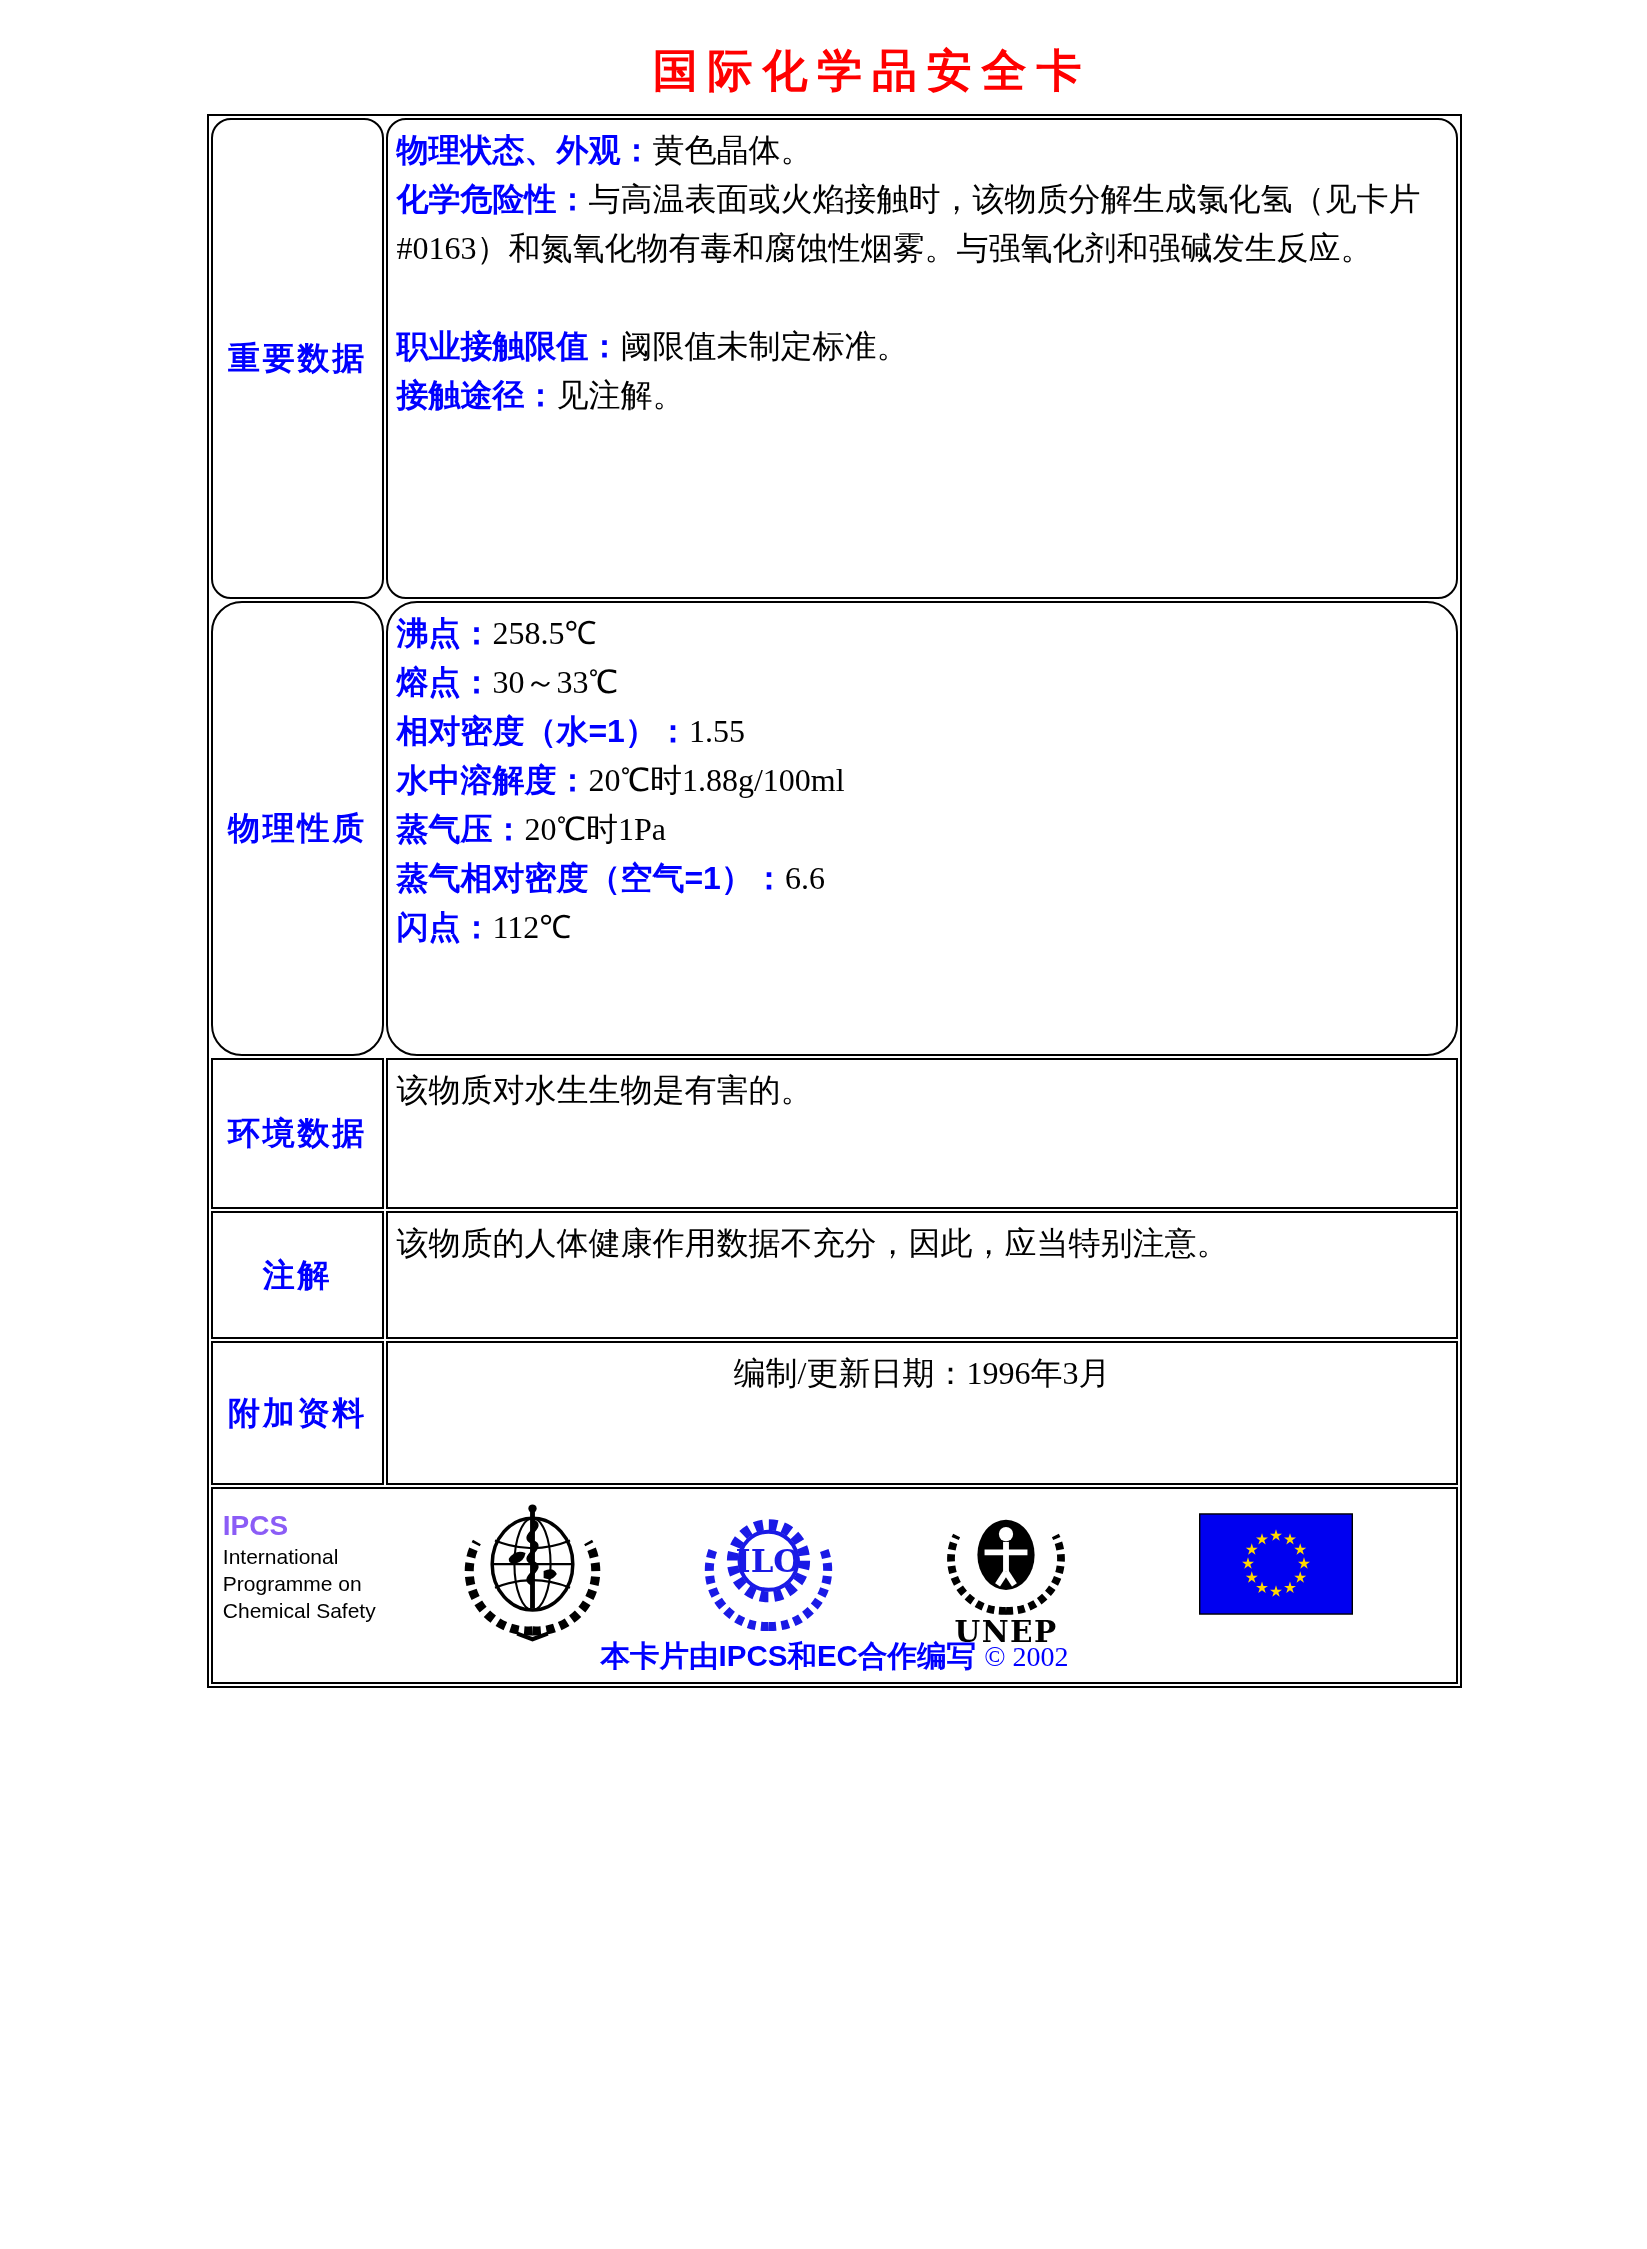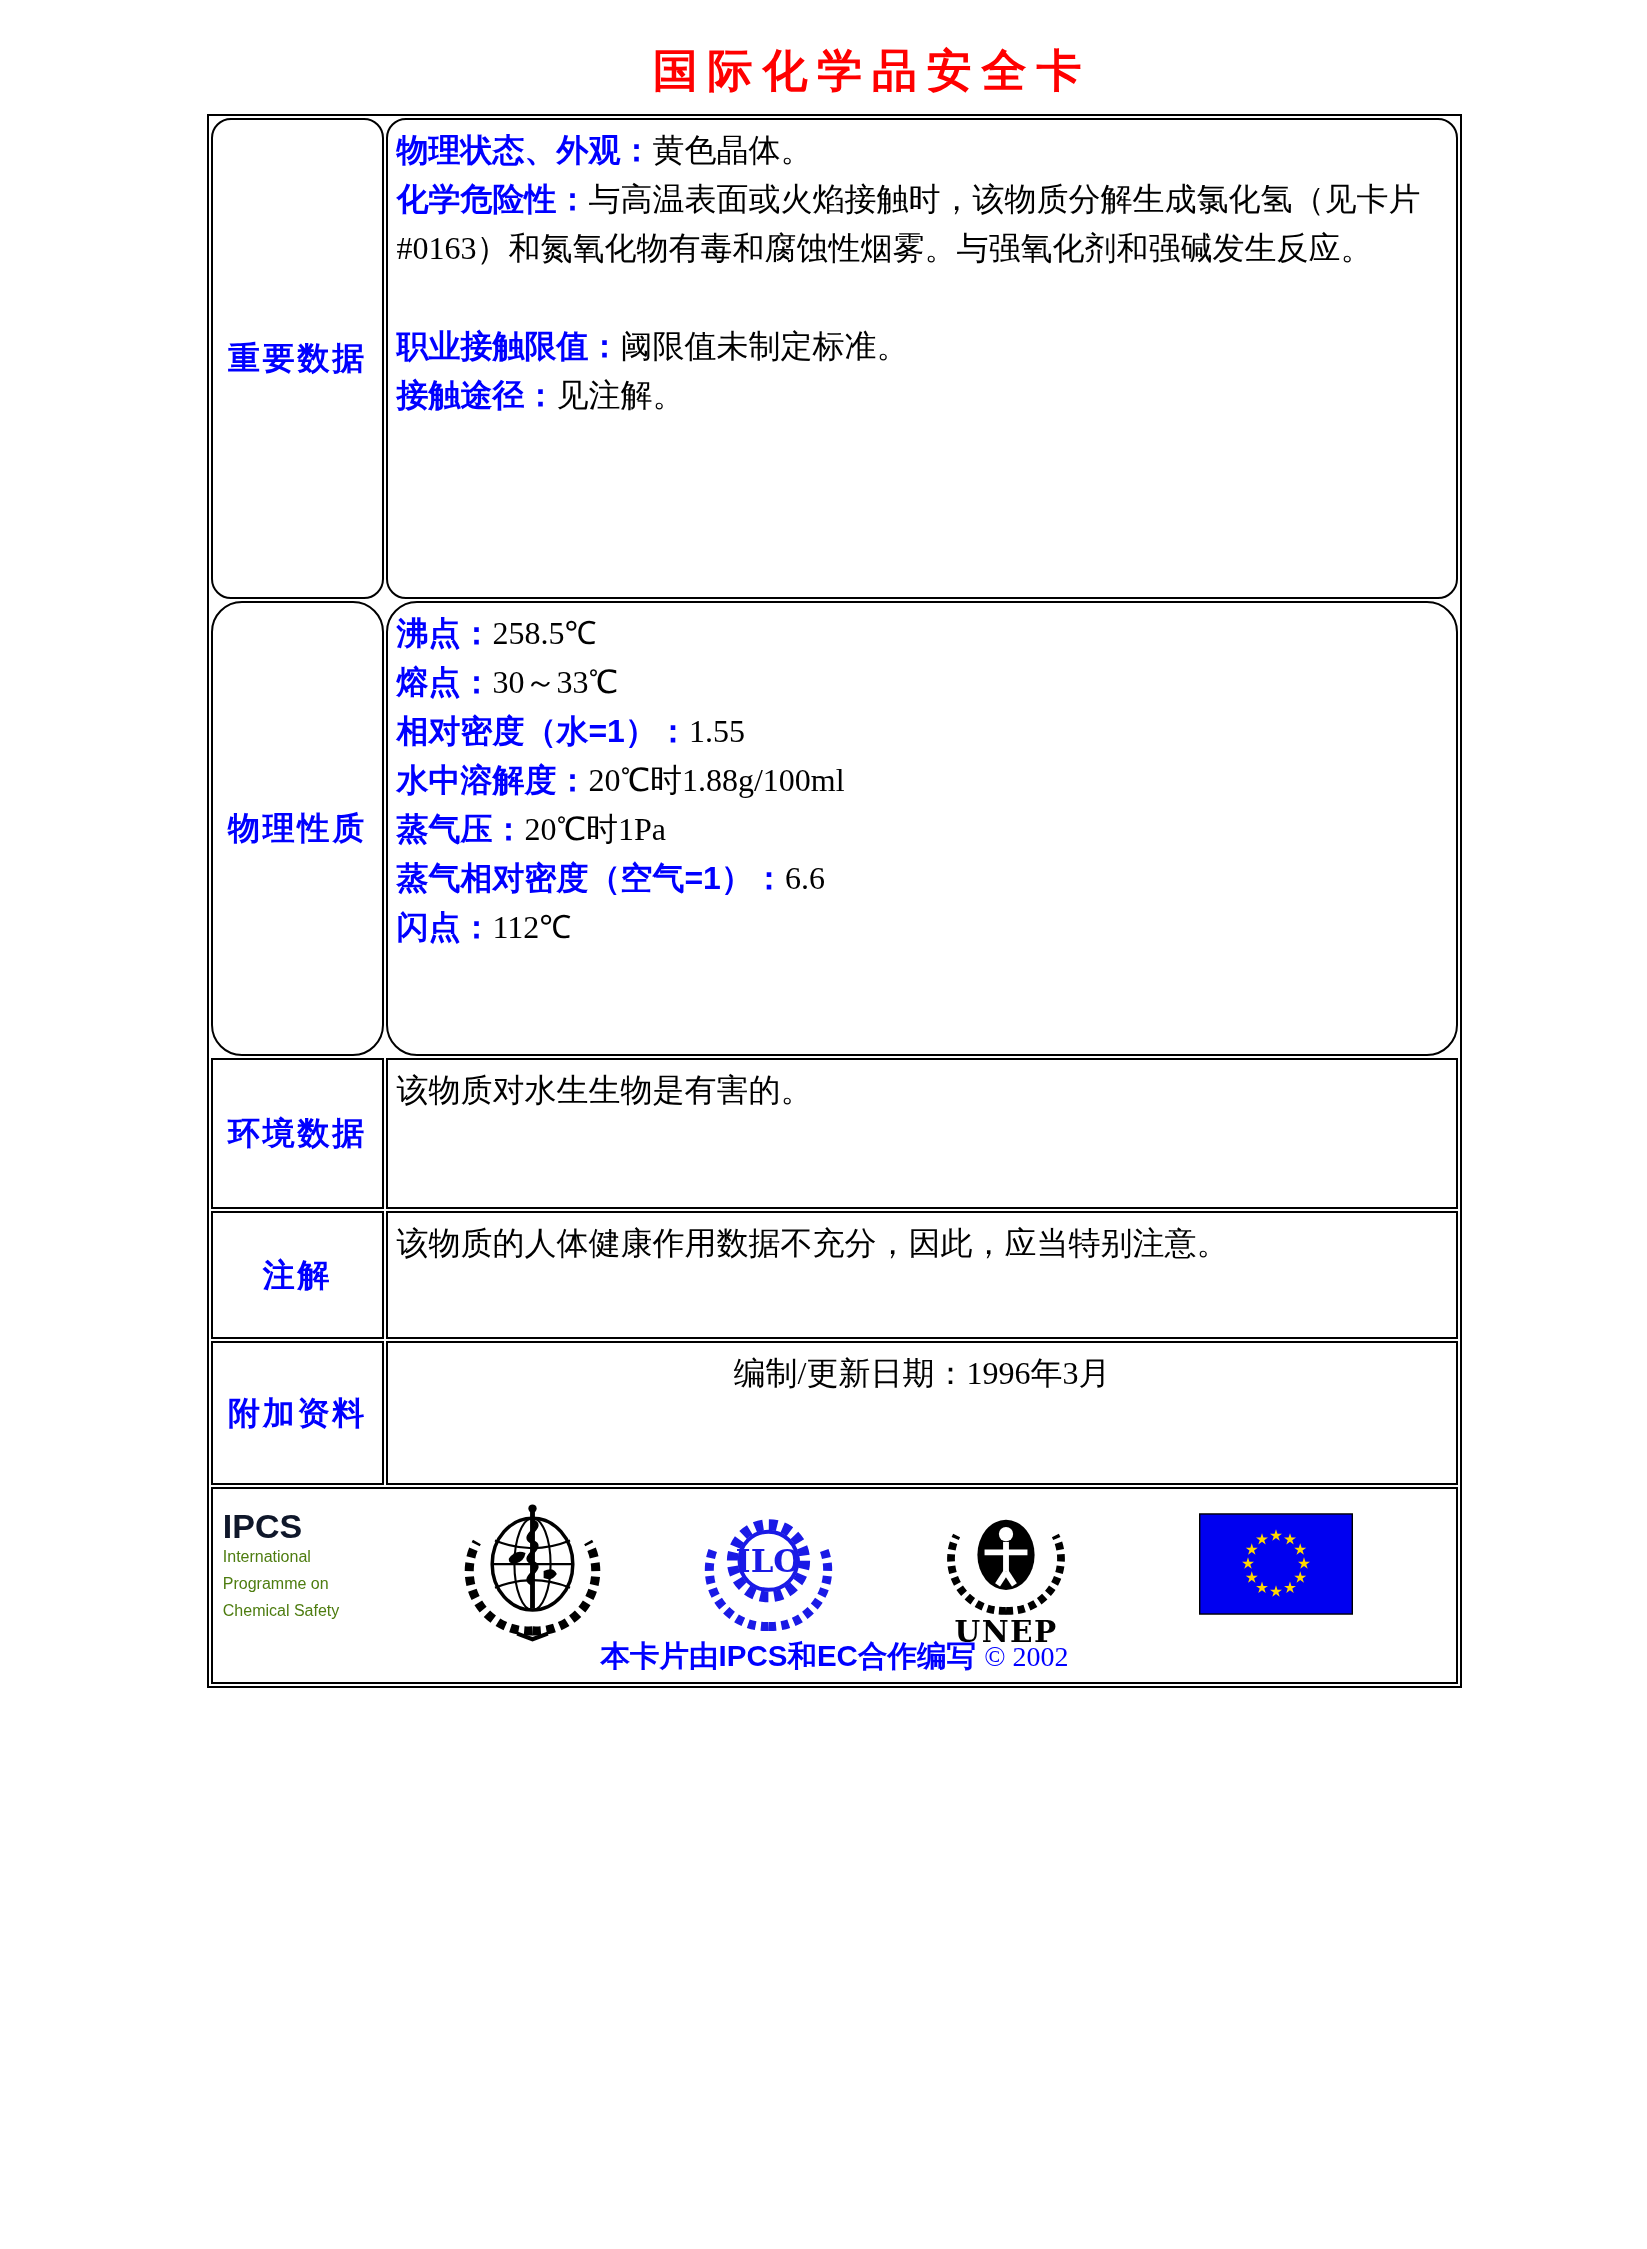--- a/index.html
+++ b/index.html
@@ -50,25 +50,25 @@
   td.row-addl{ height:144px;text-align:center; }
   td.row-logos{ height:197px; position:relative; padding:0; }
   td.row-legal{ height:72px; vertical-align:middle; }
   .legal-label{
     font-family:"Liberation Sans", sans-serif; font-weight:bold; color:#000;
   }
   
   .ipcs-block{ position:absolute; left:9.8px; top:19.7px; }
   .ipcs-acronym{
     font-family:"Liberation Sans", sans-serif; font-weight:bold;
-    font-size:34px; line-height:34px; color:#0f172a;
+    font-size:28px; line-height:34px; color:#8b5cf6;
   }
   .ipcs-line{
     font-family:"Liberation Sans", sans-serif;
-    font-size:16px; line-height:27px; color:#4d7c0f;
+    font-size:21px; line-height:27px; color:#000000;
   }
   .who-logo{ position:absolute; left:250px; top:14px; width:139px; height:139px; }
   .ilo-logo{ position:absolute; left:491px; top:15.4px; width:129px; height:129px; }
   .unep-logo{ position:absolute; left:731px; top:9.8px; width:124px; text-align:center; }
   .unep-text{
     font-family:"DejaVu Serif", serif; font-weight:bold;
     font-size:29.5px; line-height:31px; color:#000; letter-spacing:1.4px;
   }
   .eu-flag{ position:absolute; left:986px; top:24px; width:154px; height:102px; }
   .credit-line{

